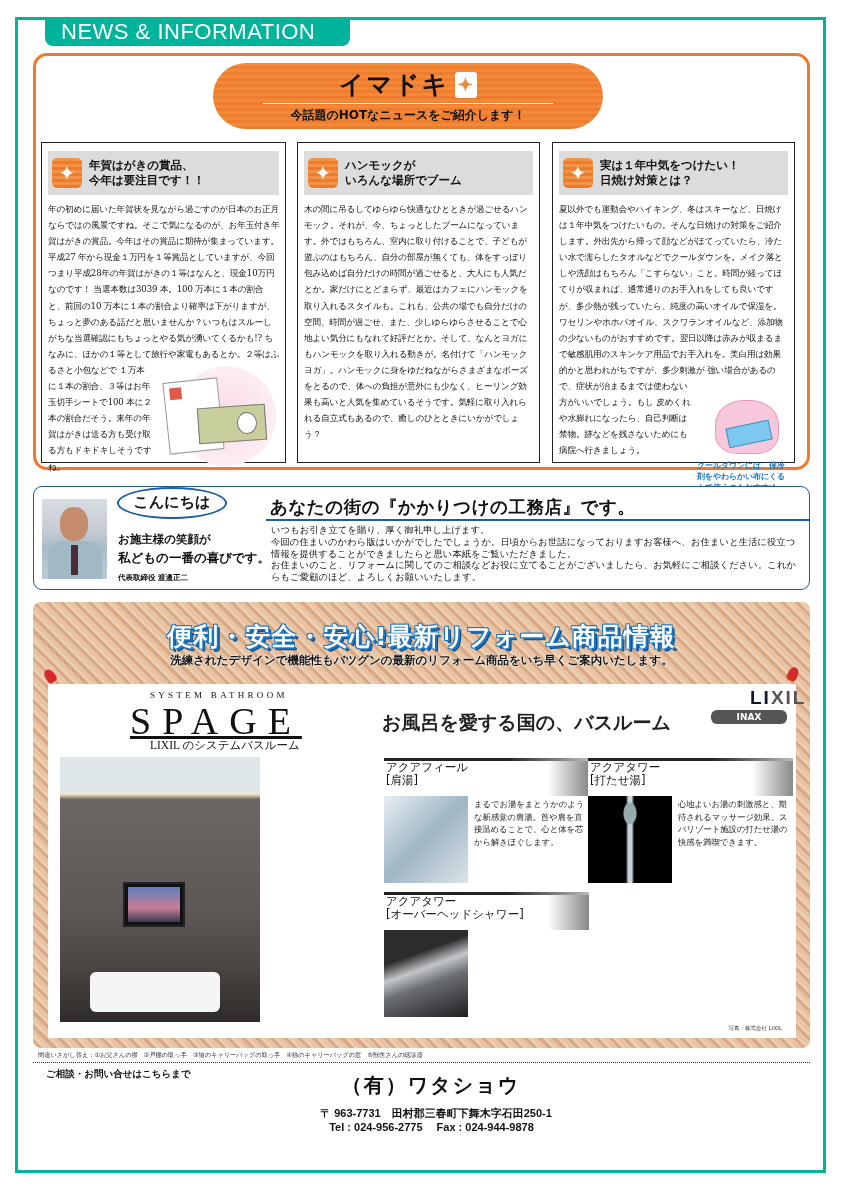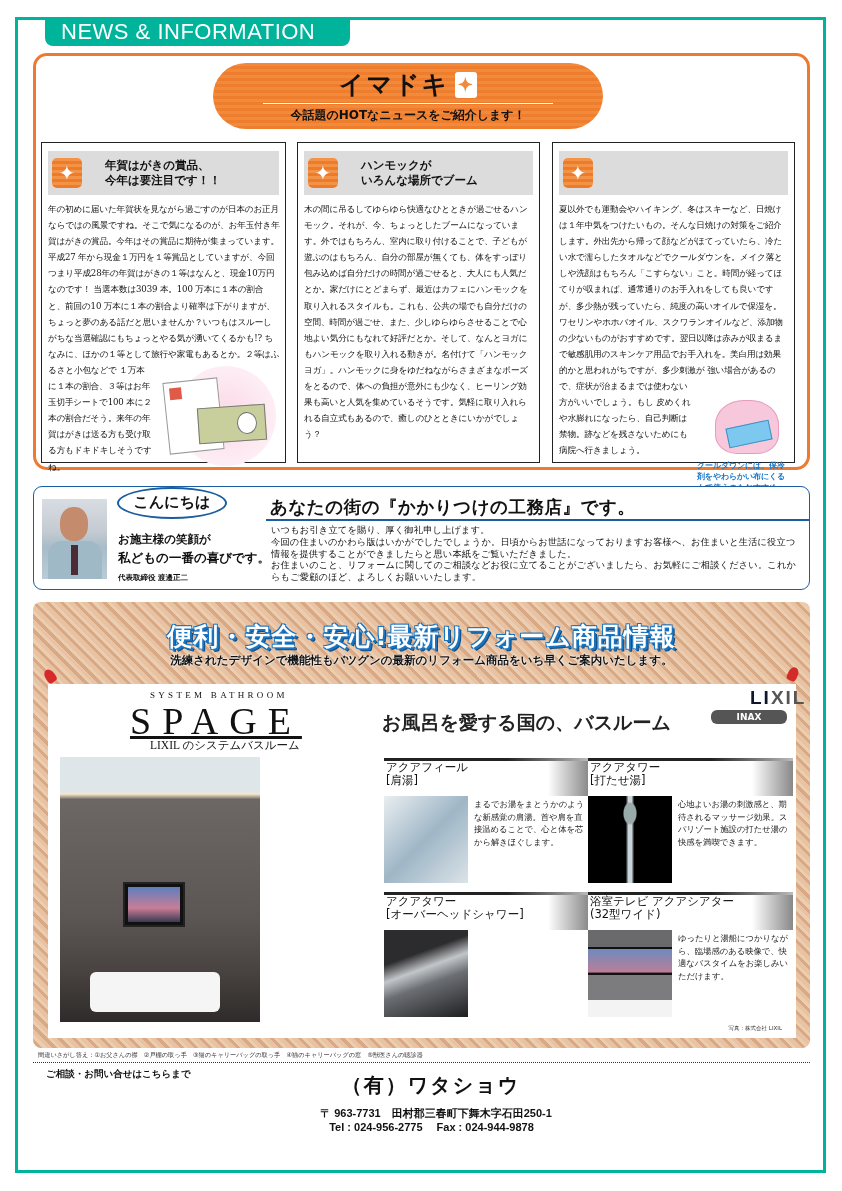--- a/index.html
+++ b/index.html
@@ -16,21 +16,21 @@
   .banner-spark { display: inline-block; width: 22px; height: 26px; background: #fff; border-radius: 3px; color: #f08a3c; font-size: 18px; line-height: 26px; }
   .banner-rule { width: 290px; height: 1px; background: #fff; margin: 2px auto 3px; }
   .banner-sub { font-size: 12px; font-weight: bold; color: #111; }
 
   .topic-col { position: absolute; top: 142px; height: 321px; border: 1.5px solid #222; background: #fff; }
   .topic-col.c1 { left: 41px; width: 245px; }
   .topic-col.c2 { left: 297px; width: 243px; }
   .topic-col.c3 { left: 552px; width: 243px; }
   .topic-head { margin: 8px 6px 6px 6px; background: #dcdcdc; height: 44px; display: flex; align-items: center; padding-left: 4px; }
   .topic-icon { width: 30px; height: 30px; border-radius: 5px; background: repeating-linear-gradient(180deg, #f39345 0 3px, #ee7a2c 3px 6px); color: #fff; font-size: 20px; line-height: 30px; text-align: center; flex: none; }
-  .topic-title { margin-left: 23px; font-size: 11.5px; font-weight: bold; line-height: 15px; color: #111; }
+  .topic-title { margin-left: 7px; font-size: 11.5px; font-weight: bold; line-height: 15px; color: #111; }
   .topic-body { font-family: "DejaVu Serif", serif; font-size: 8.6px; line-height: 16.1px; padding: 0 5px 0 6px; letter-spacing: -0.15px; }
   .topic-float { float: right; }
 
   .illus-card { width: 118px; height: 102px; position: relative; margin: 4px 4px 0 6px; }
   .card-bg { position: absolute; right: 0; top: 0; width: 100px; height: 100px; border-radius: 50%; background: radial-gradient(circle, #fbd8e6, #fdeef4 70%, #fff 100%); }
   .card-post { position: absolute; left: 8px; top: 14px; width: 55px; height: 72px; background: #fff; border: 1px solid #999; transform: rotate(-6deg); }
   .card-stamp { position: absolute; left: 5px; top: 5px; width: 12px; height: 12px; background: #e05a4a; }
   .card-bill { position: absolute; left: 40px; top: 40px; width: 68px; height: 36px; background: #c9cf9c; border: 1px solid #777; transform: rotate(-4deg); }
   .card-bill-circle { position: absolute; right: 8px; top: 6px; width: 20px; height: 22px; border-radius: 50%; background: #fff; border: 1px solid #777; }
 
@@ -147,20 +147,24 @@
     </div>
   </div>
   <div class="topic-body">
     <span>木の間に吊るしてゆらゆら快適なひとときが過ごせるハンモック。それが、今、ちょっとしたブームになっています。外ではもちろん、室内に取り付けることで、子どもが遊ぶのはもちろん、自分の部屋が無くても、体をすっぽり包み込めば自分だけの時間が過ごせると、大人にも人気だとか。家だけにとどまらず、最近はカフェにハンモックを取り入れるスタイルも。これも、公共の場でも自分だけの空間、時間が過ごせ、また、少しゆらゆらさせることで心地よい気分にもなれて好評だとか。そして、なんとヨガにもハンモックを取り入れる動きが。名付けて「ハンモックヨガ」。ハンモックに身をゆだねながらさまざまなポーズをとるので、体への負担が意外にも少なく、ヒーリング効果も高いと人気を集めているそうです。気軽に取り入れられる自立式もあるので、癒しのひとときにいかがでしょう？</span>
   </div>
 </div>
 
 <div class="topic-col c3">
   <div class="topic-head">
     <div class="topic-icon">✦</div>
+    <div class="topic-title">
+      <div>実は１年中気をつけたい！</div>
+      <div>日焼け対策とは？</div>
+    </div>
   </div>
   <div class="topic-body">
     <span>夏以外でも運動会やハイキング、冬はスキーなど、日焼けは１年中気をつけたいもの。そんな日焼けの対策をご紹介します。外出先から帰って顔などがほてっていたら、冷たい水で濡らしたタオルなどでクールダウンを。メイク落としや洗顔はもちろん「こすらない」こと。時間が経ってほてりが収まれば、通常通りのお手入れをしても良いですが、多少熱が残っていたら、純度の高いオイルで保湿を。ワセリンやホホバオイル、スクワランオイルなど、添加物の少ないものがおすすめです。翌日以降は赤みが収まるまで敏感肌用のスキンケア用品でお手入れを。美白用は効果的かと思われがちですが、多少刺激が</span>
     <div class="topic-float cool-illus">
       <div class="cool-shape"></div>
       <div class="cool-pack"></div>
       <div class="cool-caption">クールダウンには、保冷剤をやわらかい布にくるんで使うのもおすすめ♪</div>
     </div>
     <span>強い場合があるので、症状が治まるまでは使わない方がいいでしょう。もし 皮めくれや水膨れになったら、自己判断は禁物。跡などを残さないためにも病院へ行きましょう。</span>
   </div>
@@ -224,28 +228,20 @@
     <div class="f-img"></div>
     <div class="f-text">心地よいお湯の刺激感と、期待されるマッサージ効果。スパリゾート施設の打たせ湯の快感を満喫できます。</div>
   </div>
   <div class="feature f3">
     <div class="f-head">
       <div class="f-title">アクアタワー</div>
       <div class="f-title">[オーバーヘッドシャワー]</div>
     </div>
     <div class="f-img"></div>
   </div>
-  <div class="feature f4">
-    <div class="f-head">
-      <div class="f-title">浴室テレビ アクアシアター</div>
-      <div class="f-title">(32型ワイド)</div>
-    </div>
-    <div class="f-img"></div>
-    <div class="f-text">ゆったりと湯船につかりながら、臨場感のある映像で、快適なバスタイムをお楽しみいただけます。</div>
-  </div>
   <div class="photo-credit">写真：株式会社 LIXIL</div>
 </div>
 
 <div class="quiz-answers">間違いさがし答え：①お父さんの襟　②戸棚の取っ手　③猫のキャリーバッグの取っ手　④猫のキャリーバッグの窓　⑤獣医さんの聴診器</div>
 <div class="dotted-rule"></div>
 <div class="contact-label">ご相談・お問い合せはこちらまで</div>
 <div class="company-name">（有）ワタショウ</div>
 <div class="company-address">〒 963-7731　田村郡三春町下舞木字石田250-1</div>
 <div class="company-phones">Tel : 024-956-2775　 Fax : 024-944-9878</div>
 

